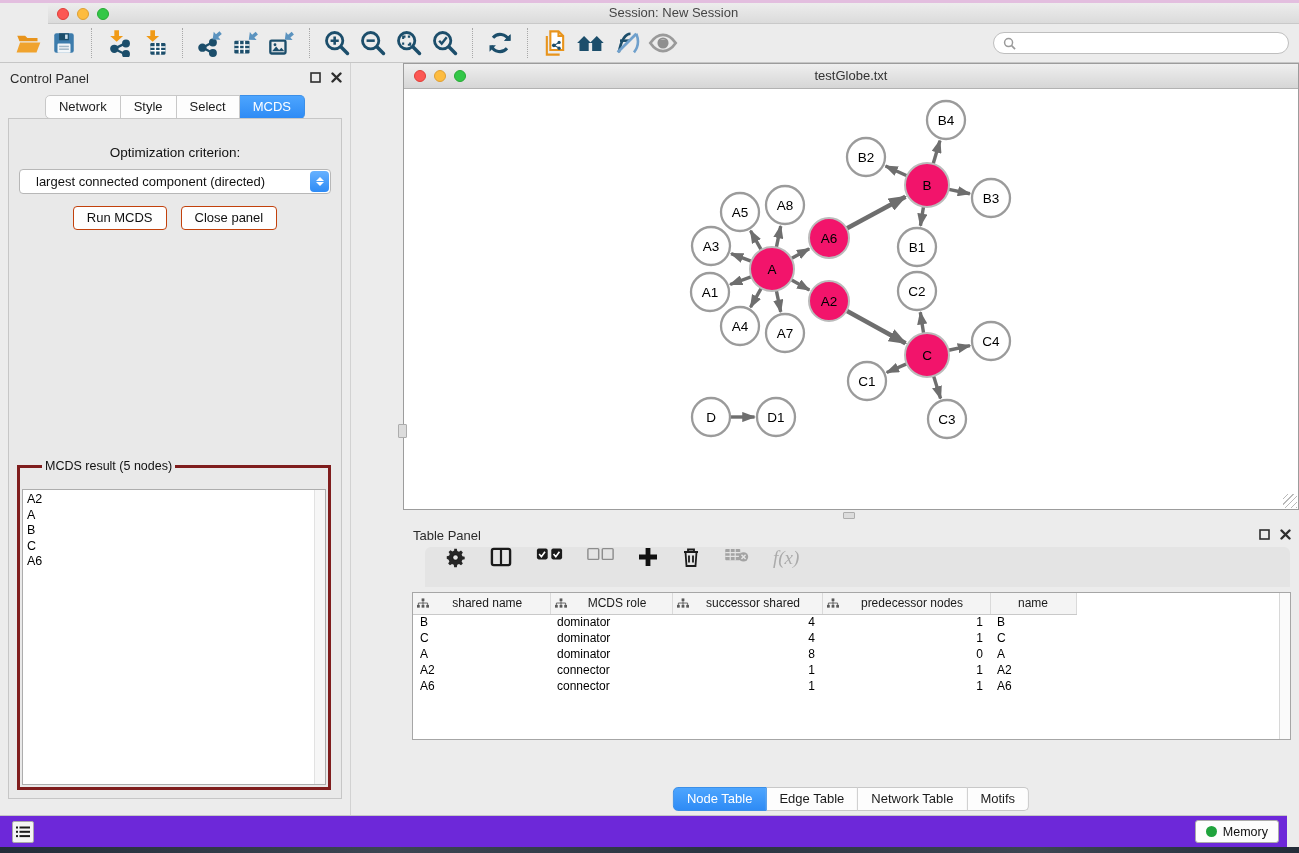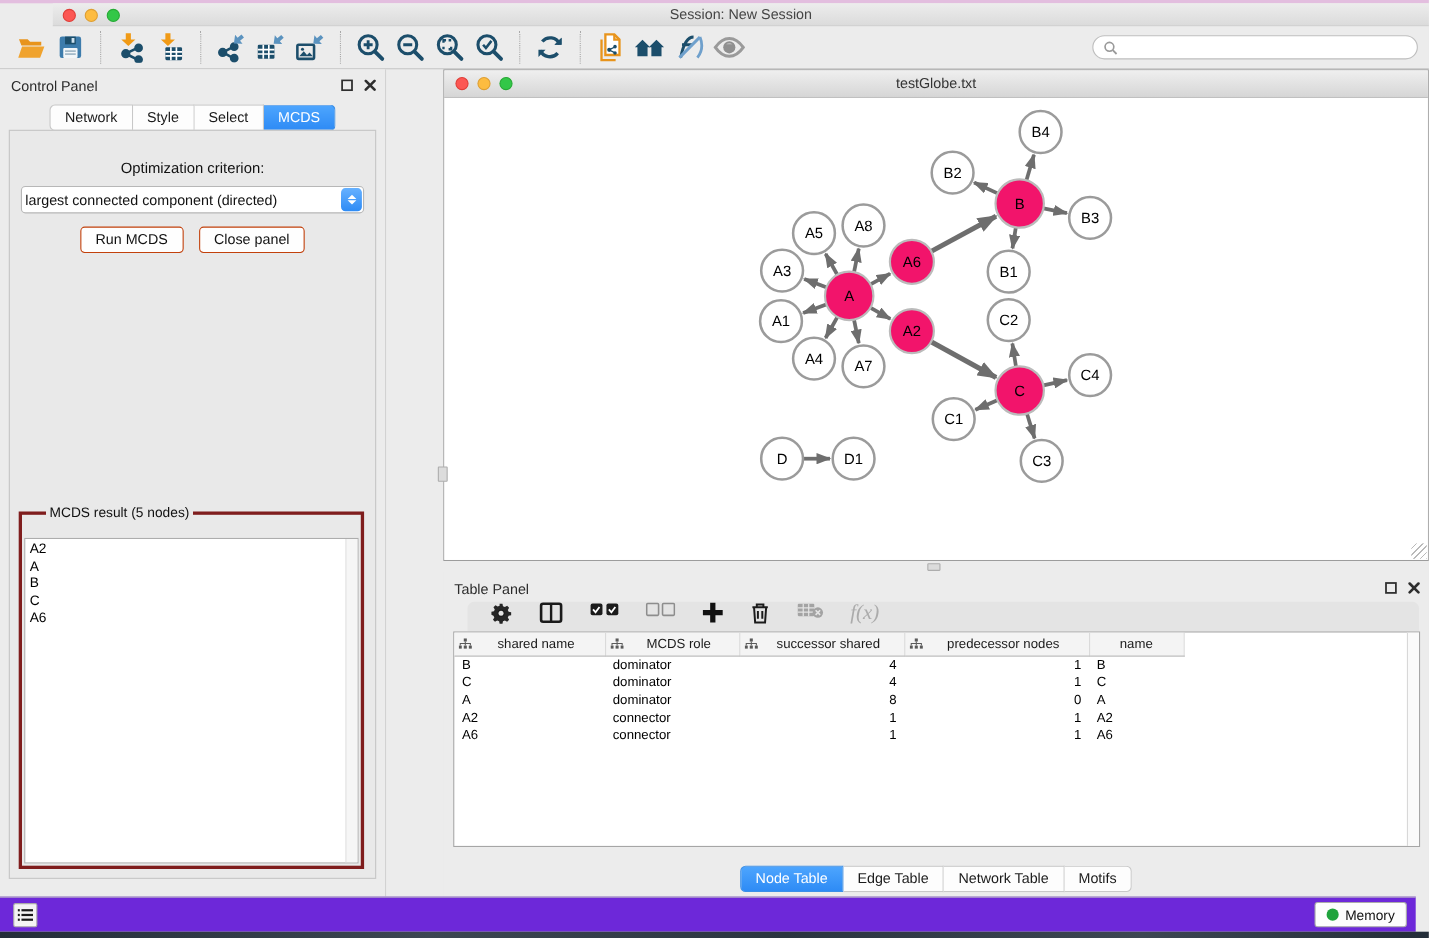--- a/index.html
+++ b/index.html
@@ -40,21 +40,21 @@
   .tab { font-size:13px; padding:3px 13px 4px; background:#FDFDFD; border:1px solid #C8C8C8; border-left:none;
     color:#1B1B1B; cursor:default; }
   .tab:first-child { border-left:1px solid #C8C8C8; border-radius:5px 0 0 5px; }
   .tab:last-child { border-radius:0 5px 5px 0; }
   .tab.active { background:linear-gradient(#4DA5FE,#2E8BF5); border-color:#3B8FE8; color:#fff; }
   #cp-content { position:absolute; left:8px; right:8px; top:55px; bottom:16px; background:#E9E9E9;
     border:1px solid #C6C6C6; }
   #opt-label { display:block; text-align:center; margin-top:26px; font-size:13.5px; color:#111; }
   #opt-select { margin:9px auto 0; width:312px; height:25px; background:#fff; border:1px solid #B7B7B7;
     border-radius:4px; display:flex; align-items:center; }
-  #opt-select .sel-text { flex:1; font-size:13px; padding-left:3px; color:#111; white-space:nowrap; }
+  #opt-select .sel-text { flex:1; font-size:13px; padding-left:16px; color:#111; white-space:nowrap; }
   .stepper { width:19px; height:21px; margin-right:1px; border-radius:4px;
     background:linear-gradient(#66B1FF,#2E8BF5); display:flex; flex-direction:column;
     align-items:center; justify-content:center; gap:1px; }
   .stepper i { display:block; width:0; height:0; border-left:4px solid transparent; border-right:4px solid transparent; }
   .stepper .up { border-bottom:4px solid #fff; }
   .stepper .dn { border-top:4px solid #fff; }
   #mcds-buttons { display:flex; justify-content:center; gap:14px; margin-top:12px; }
   .btn { font-size:13px; padding:3px 13px 4px; background:#FEFEFE; border:1px solid #c2410c; border-radius:4px; color:#111; }
   #result-box { position:absolute; left:8px; right:10px; top:340px; bottom:8px; border:3px solid #7f1d1d;
     padding:8px 20px 2px; }
@@ -81,21 +81,21 @@
   #graph-svg { position:absolute; left:0; top:0; }
   #nw-grip { position:absolute; right:1px; bottom:1px; width:14px; height:14px;
     background:repeating-linear-gradient(135deg, transparent 0 3px, #B9B9B9 3px 4px); }
 
   
   #table-panel { position:absolute; left:403px; top:520px; right:0; bottom:38px; background:#ECECEC; }
   #tp-toolbar { position:absolute; left:22px; right:9px; top:27px; height:40px; background:#E4E4E4;
     border-radius:6px 6px 0 0; display:flex; align-items:flex-start; padding-left:20px; gap:24px; }
   .tp-icon { display:flex; align-items:center; justify-content:center; }
   #fx-label { font-family:"Liberation Serif",serif; font-style:italic; font-size:19px; color:#ABABAB; }
-  #table-wrap { position:absolute; left:9px; right:8px; top:54px; height:196px; background:#fff;
+  #table-wrap { position:absolute; left:9px; right:8px; top:72px; height:148px; background:#fff;
     border:1px solid #A6A6A6; overflow:hidden; }
   #node-table { border-collapse:collapse; font-size:12px; table-layout:fixed; }
   #node-table th { height:21px; background:#F4F4F4; border-right:1px solid #DADADA; border-bottom:1px solid #C9C9C9;
     font-weight:normal; font-size:12px; color:#1A1A1A; padding:0 4px; }
   #node-table th .th-inner { display:flex; align-items:center; }
   #node-table th .th-lab { flex:1; text-align:center; }
   #node-table td { height:16px; padding:0 7px; color:#000; white-space:nowrap; }
   #table-scroll { position:absolute; top:0; bottom:0; right:0; width:11px; background:#FAFAFA; border-left:1px solid #D8D8D8; }
   #tp-tabs { position:absolute; bottom:4px; left:50%; transform:translateX(-50%); display:flex; }
 

